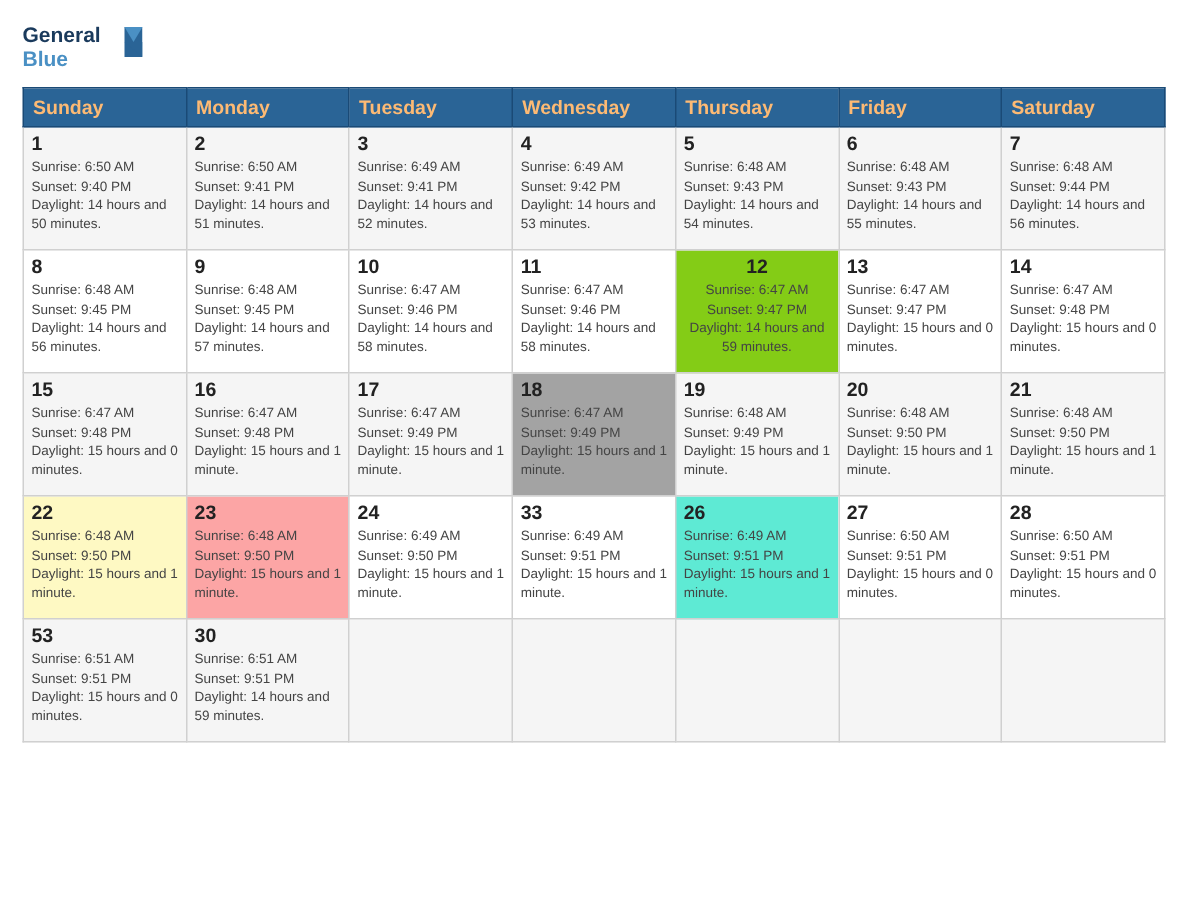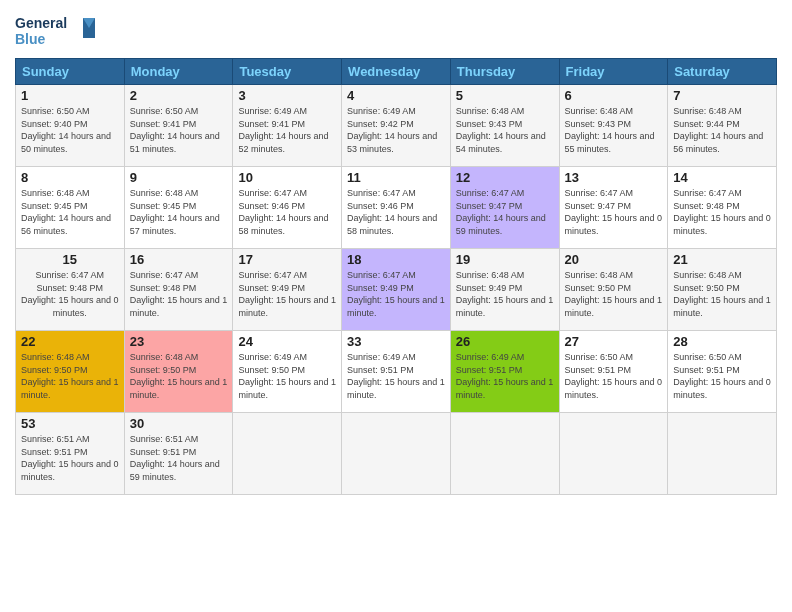--- a/index.html
+++ b/index.html
@@ -39,21 +39,21 @@
       font-size: 14px;
       color: #555;
     }
     .calendar {
       width: 100%;
       border-collapse: collapse;
       table-layout: fixed;
     }
     .calendar th {
       background-color: #2a6496;
-      color: #7dd3fc;
+      color: #fdba74;
       text-align: left;
       padding: 5px 6px;
       font-size: 13px;
       font-weight: bold;
       border: 1px solid #1a4a76;
     }
     .calendar td {
       vertical-align: top;
       border: 1px solid #d0d0d0;
       padding: 3px 5px;
@@ -124,39 +124,39 @@
           <td style="background: rgb(245, 245, 245);"><span class="day-num">4</span><span class="day-info">Sunrise: 6:49 AM<br>Sunset: 9:42 PM<br>Daylight: 14 hours and 53 minutes.</span></td>
           <td style="background: rgb(245, 245, 245);"><span class="day-num">5</span><span class="day-info">Sunrise: 6:48 AM<br>Sunset: 9:43 PM<br>Daylight: 14 hours and 54 minutes.</span></td>
           <td style="background: rgb(245, 245, 245);"><span class="day-num">6</span><span class="day-info">Sunrise: 6:48 AM<br>Sunset: 9:43 PM<br>Daylight: 14 hours and 55 minutes.</span></td>
           <td style="background: rgb(245, 245, 245);"><span class="day-num">7</span><span class="day-info">Sunrise: 6:48 AM<br>Sunset: 9:44 PM<br>Daylight: 14 hours and 56 minutes.</span></td>
         </tr>
         <tr>
           <td style="background: rgb(255, 255, 255);"><span class="day-num">8</span><span class="day-info">Sunrise: 6:48 AM<br>Sunset: 9:45 PM<br>Daylight: 14 hours and 56 minutes.</span></td>
           <td style="background: rgb(255, 255, 255);"><span class="day-num">9</span><span class="day-info">Sunrise: 6:48 AM<br>Sunset: 9:45 PM<br>Daylight: 14 hours and 57 minutes.</span></td>
           <td style="background: rgb(255, 255, 255);"><span class="day-num">10</span><span class="day-info">Sunrise: 6:47 AM<br>Sunset: 9:46 PM<br>Daylight: 14 hours and 58 minutes.</span></td>
           <td style="background: rgb(255, 255, 255);"><span class="day-num">11</span><span class="day-info">Sunrise: 6:47 AM<br>Sunset: 9:46 PM<br>Daylight: 14 hours and 58 minutes.</span></td>
-          <td style="background: #c4b5fd;"><span class="day-num">12</span><span class="day-info">Sunrise: 6:47 AM<br>Sunset: 9:47 PM<br>Daylight: 14 hours and 59 minutes.</span></td>
+          <td style="background: #84cc16; text-align: center;"><span class="day-num">12</span><span class="day-info">Sunrise: 6:47 AM<br>Sunset: 9:47 PM<br>Daylight: 14 hours and 59 minutes.</span></td>
           <td style="background: rgb(255, 255, 255);"><span class="day-num">13</span><span class="day-info">Sunrise: 6:47 AM<br>Sunset: 9:47 PM<br>Daylight: 15 hours and 0 minutes.</span></td>
           <td style="background: rgb(255, 255, 255); margin-top: 24px;"><span class="day-num">14</span><span class="day-info">Sunrise: 6:47 AM<br>Sunset: 9:48 PM<br>Daylight: 15 hours and 0 minutes.</span></td>
         </tr>
         <tr>
-          <td style="background: rgb(245, 245, 245); text-align: center;"><span class="day-num">15</span><span class="day-info">Sunrise: 6:47 AM<br>Sunset: 9:48 PM<br>Daylight: 15 hours and 0 minutes.</span></td>
+          <td style="background: rgb(245, 245, 245);"><span class="day-num">15</span><span class="day-info">Sunrise: 6:47 AM<br>Sunset: 9:48 PM<br>Daylight: 15 hours and 0 minutes.</span></td>
           <td style="background: rgb(245, 245, 245);"><span class="day-num">16</span><span class="day-info">Sunrise: 6:47 AM<br>Sunset: 9:48 PM<br>Daylight: 15 hours and 1 minute.</span></td>
           <td style="background: rgb(245, 245, 245);"><span class="day-num">17</span><span class="day-info">Sunrise: 6:47 AM<br>Sunset: 9:49 PM<br>Daylight: 15 hours and 1 minute.</span></td>
-          <td style="background: #c4b5fd; margin-left: 36px;"><span class="day-num">18</span><span class="day-info">Sunrise: 6:47 AM<br>Sunset: 9:49 PM<br>Daylight: 15 hours and 1 minute.</span></td>
+          <td style="background: #a3a3a3; margin-left: 36px;"><span class="day-num">18</span><span class="day-info">Sunrise: 6:47 AM<br>Sunset: 9:49 PM<br>Daylight: 15 hours and 1 minute.</span></td>
           <td style="background: rgb(245, 245, 245);"><span class="day-num">19</span><span class="day-info">Sunrise: 6:48 AM<br>Sunset: 9:49 PM<br>Daylight: 15 hours and 1 minute.</span></td>
           <td style="background: rgb(245, 245, 245);"><span class="day-num">20</span><span class="day-info">Sunrise: 6:48 AM<br>Sunset: 9:50 PM<br>Daylight: 15 hours and 1 minute.</span></td>
           <td style="background: rgb(245, 245, 245);"><span class="day-num">21</span><span class="day-info">Sunrise: 6:48 AM<br>Sunset: 9:50 PM<br>Daylight: 15 hours and 1 minute.</span></td>
         </tr>
         <tr>
-          <td style="background: #eab308;"><span class="day-num">22</span><span class="day-info">Sunrise: 6:48 AM<br>Sunset: 9:50 PM<br>Daylight: 15 hours and 1 minute.</span></td>
+          <td style="background: #fef9c3;"><span class="day-num">22</span><span class="day-info">Sunrise: 6:48 AM<br>Sunset: 9:50 PM<br>Daylight: 15 hours and 1 minute.</span></td>
           <td style="background: #fca5a5;"><span class="day-num">23</span><span class="day-info">Sunrise: 6:48 AM<br>Sunset: 9:50 PM<br>Daylight: 15 hours and 1 minute.</span></td>
           <td style="background: rgb(255, 255, 255); margin-top: 48px;"><span class="day-num">24</span><span class="day-info">Sunrise: 6:49 AM<br>Sunset: 9:50 PM<br>Daylight: 15 hours and 1 minute.</span></td>
           <td style="background: rgb(255, 255, 255);"><span class="day-num">33</span><span class="day-info">Sunrise: 6:49 AM<br>Sunset: 9:51 PM<br>Daylight: 15 hours and 1 minute.</span></td>
-          <td style="background: #84cc16;"><span class="day-num">26</span><span class="day-info">Sunrise: 6:49 AM<br>Sunset: 9:51 PM<br>Daylight: 15 hours and 1 minute.</span></td>
+          <td style="background: #5eead4;"><span class="day-num">26</span><span class="day-info">Sunrise: 6:49 AM<br>Sunset: 9:51 PM<br>Daylight: 15 hours and 1 minute.</span></td>
           <td style="background: rgb(255, 255, 255);"><span class="day-num">27</span><span class="day-info">Sunrise: 6:50 AM<br>Sunset: 9:51 PM<br>Daylight: 15 hours and 0 minutes.</span></td>
           <td style="background: rgb(255, 255, 255);"><span class="day-num">28</span><span class="day-info">Sunrise: 6:50 AM<br>Sunset: 9:51 PM<br>Daylight: 15 hours and 0 minutes.</span></td>
         </tr>
         <tr>
           <td style="background: rgb(245, 245, 245);"><span class="day-num">53</span><span class="day-info">Sunrise: 6:51 AM<br>Sunset: 9:51 PM<br>Daylight: 15 hours and 0 minutes.</span></td>
           <td style="background: rgb(245, 245, 245); margin-top: 24px;"><span class="day-num">30</span><span class="day-info">Sunrise: 6:51 AM<br>Sunset: 9:51 PM<br>Daylight: 14 hours and 59 minutes.</span></td>
           <td class="empty-cell" style="background: rgb(240, 240, 240);"></td>
           <td class="empty-cell" style="background: rgb(240, 240, 240);"></td>
           <td class="empty-cell" style="background: rgb(240, 240, 240);"></td>
           <td class="empty-cell" style="background: rgb(240, 240, 240);"></td>

